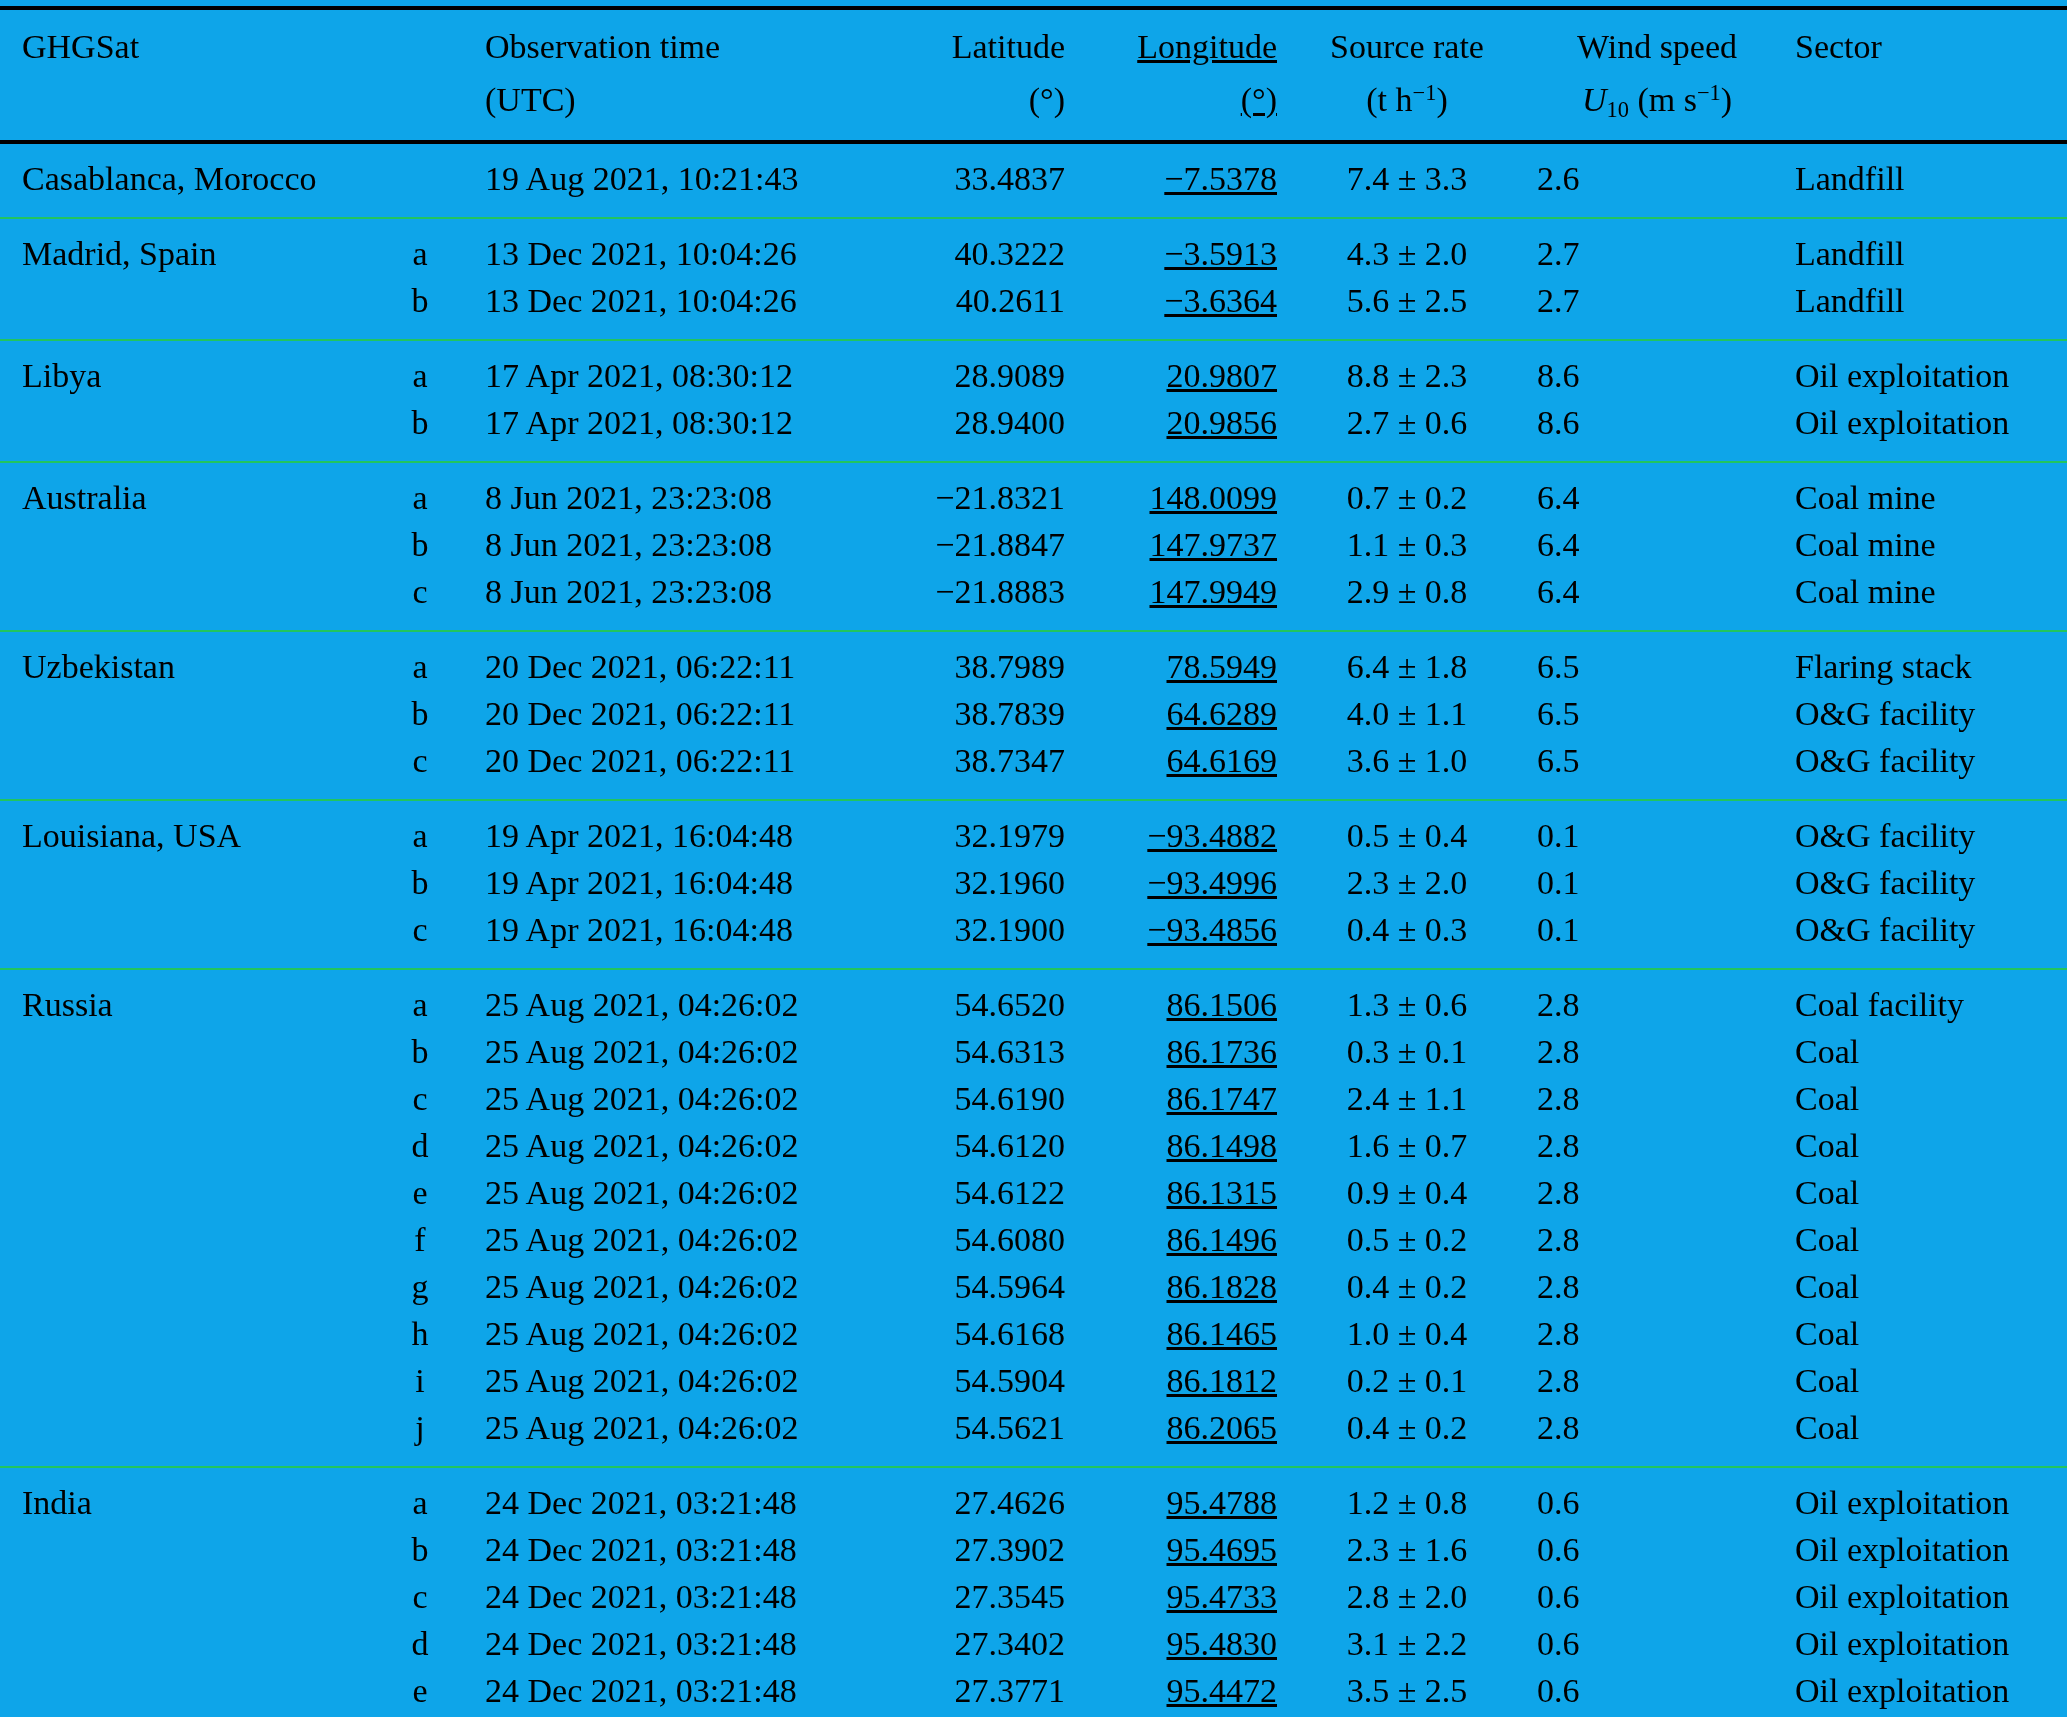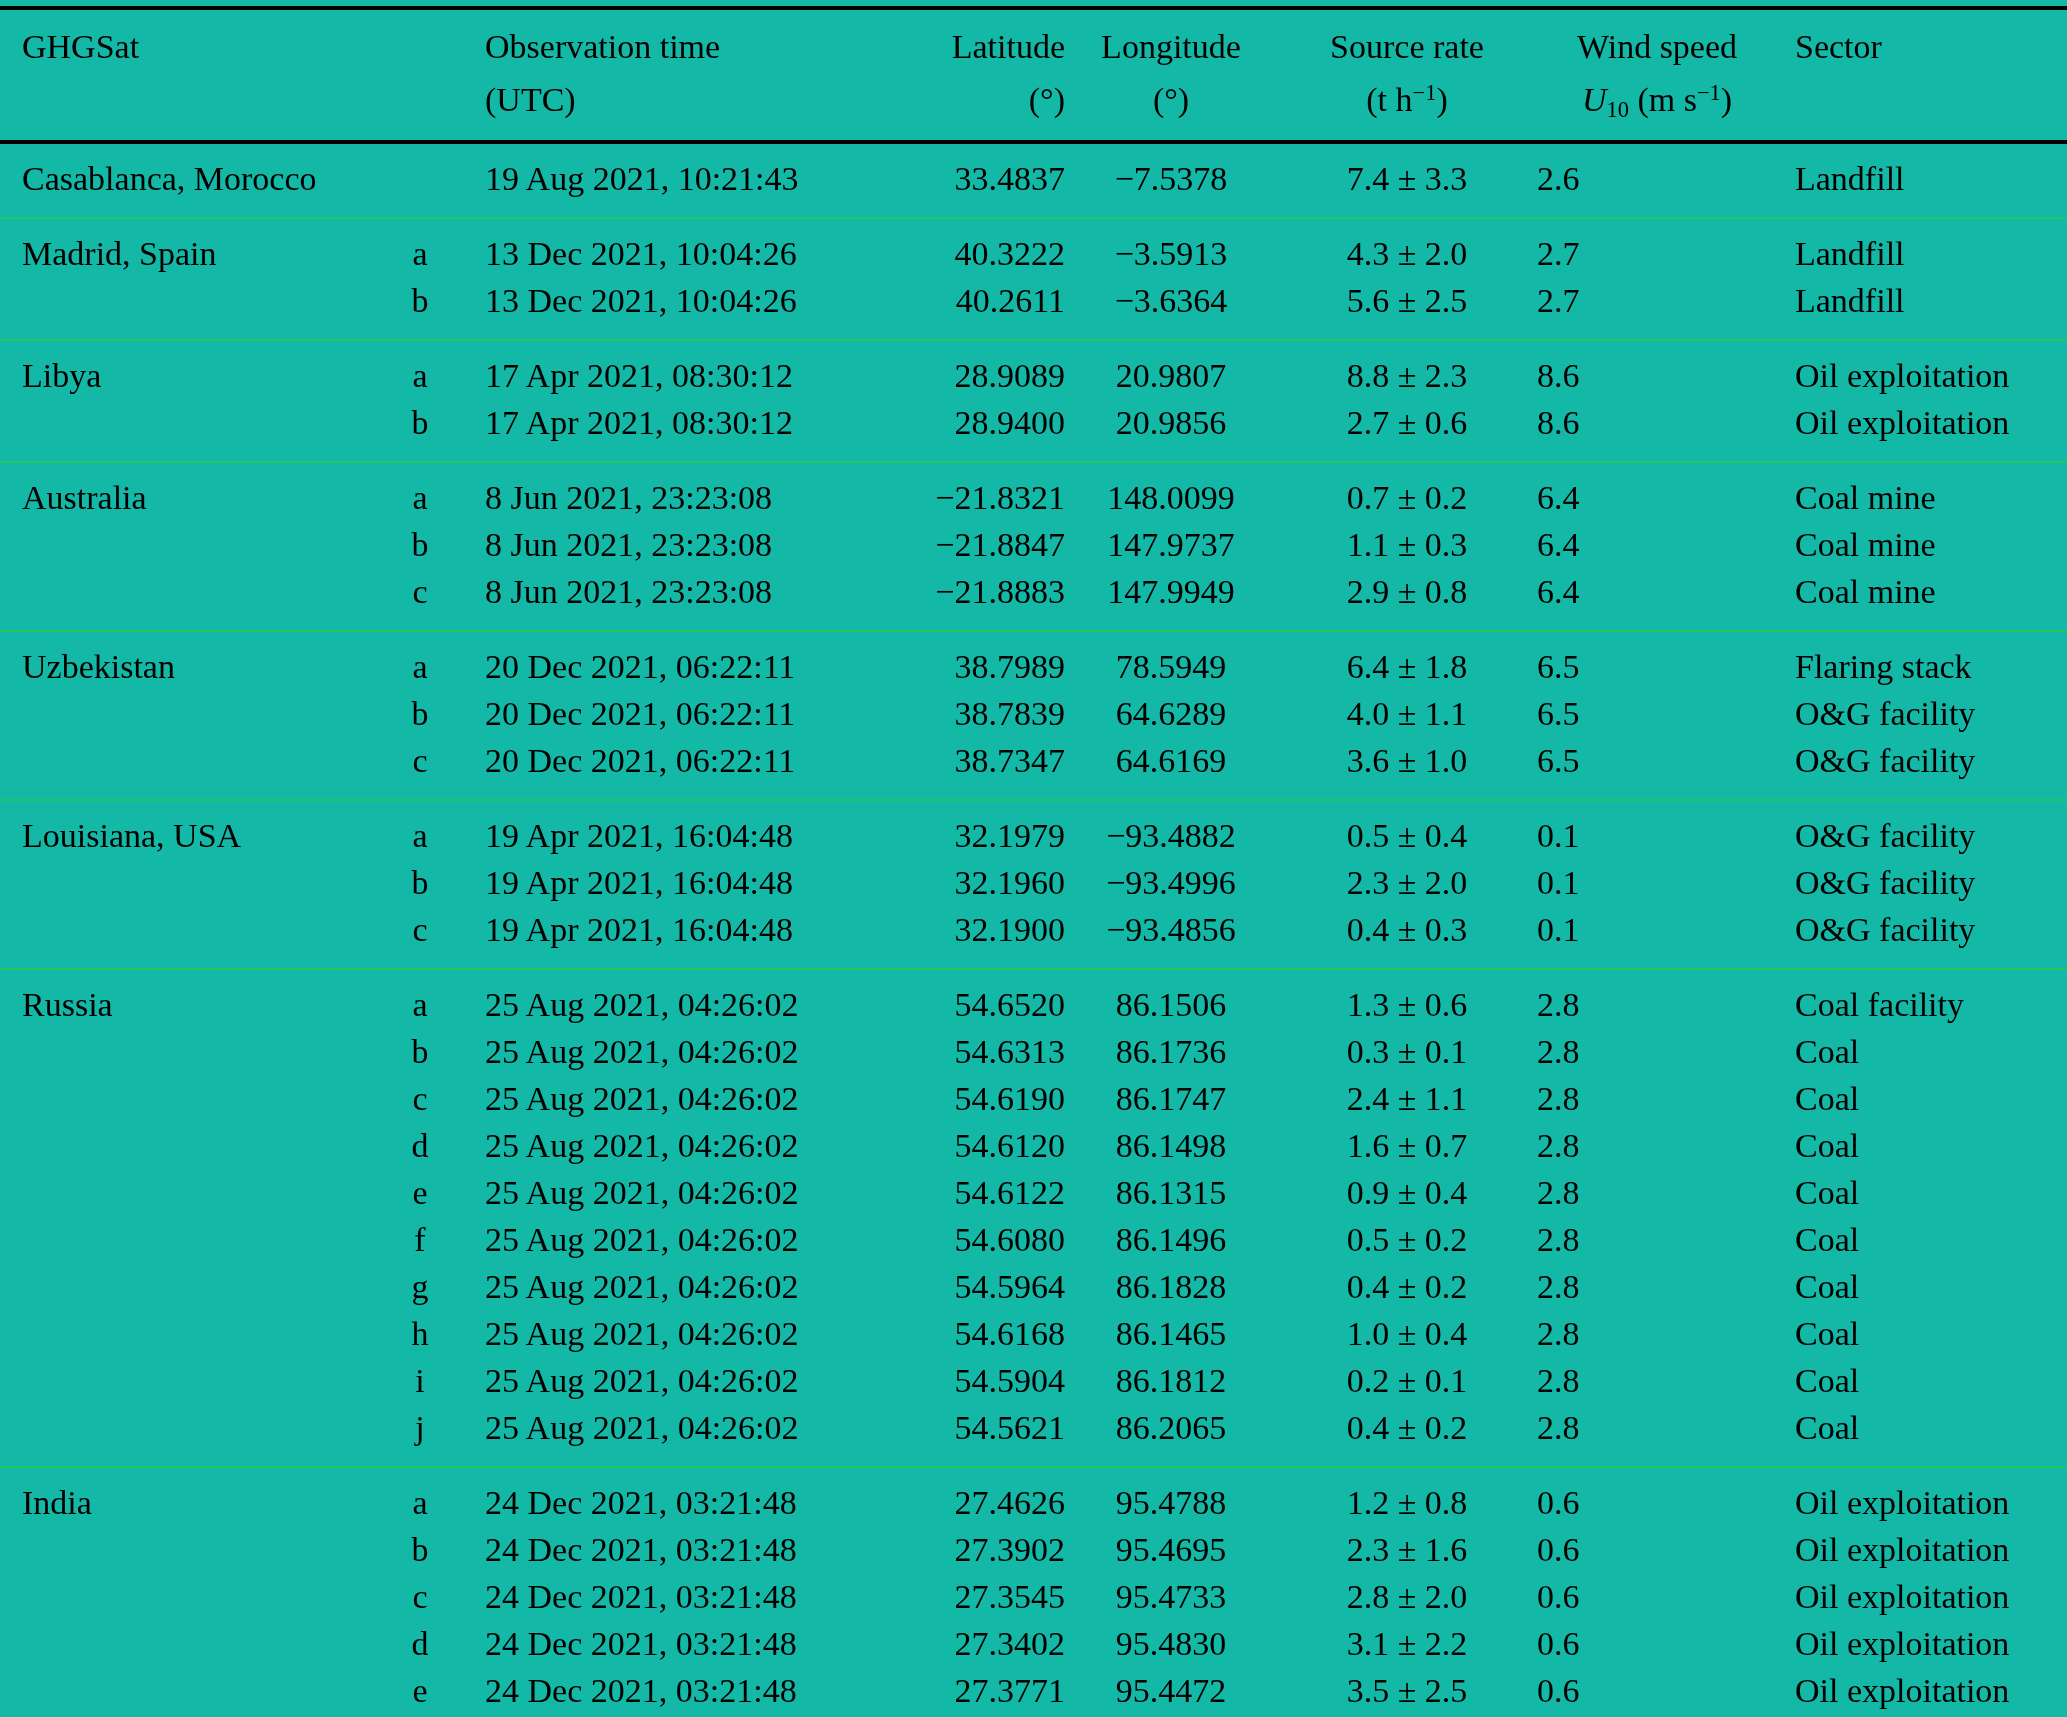--- a/index.html
+++ b/index.html
@@ -1,19 +1,19 @@
 <!DOCTYPE html>
 <html><head>
 <meta charset="utf-8">
 <style>
   html, body { margin: 0; padding: 0; background: #ffffff; }
   .page {
     width: 2067px;
     height: 1717px;
-    background: #14b8a6;
+    background: #0ea5e9;
     box-sizing: border-box;
     padding-top: 6px;
     font-family: "Liberation Serif", "DejaVu Serif", serif;
     color: #000000;
   }
   table.obs-table {
     border-collapse: collapse;
     table-layout: fixed;
     width: 2067px;
     font-size: 34px;
@@ -33,21 +33,21 @@
   }
   thead th { padding-top: 10px; padding-bottom: 14px; }
   thead .hline { line-height: 53px; }
   tbody tr:first-child td { padding-top: 11px; }
   tbody tr:last-child td { padding-bottom: 15px; }
 
   .col-location { text-align: left;  padding-left: 22px; }
   .col-sub      { text-align: center; }
   .col-time     { text-align: left;  padding-left: 35px; }
   .col-lat      { text-align: right; }
-  .col-lon      { text-align: center; }
+  .col-lon      { text-align: right; text-decoration: underline; }
   .col-rate     { text-align: center; }
   .col-wind     { }
   .col-sector   { text-align: left;  padding-left: 18px; }
 
   sup { font-size: 0.66em; position: relative; top: -0.5em; vertical-align: baseline; line-height: 0; }
   sub { font-size: 0.66em; position: relative; top: 0.28em;  vertical-align: baseline; line-height: 0; font-family: Liberation Serif, serif; }
   i   { font-style: italic; }
 </style>
 </head>
 <body>

